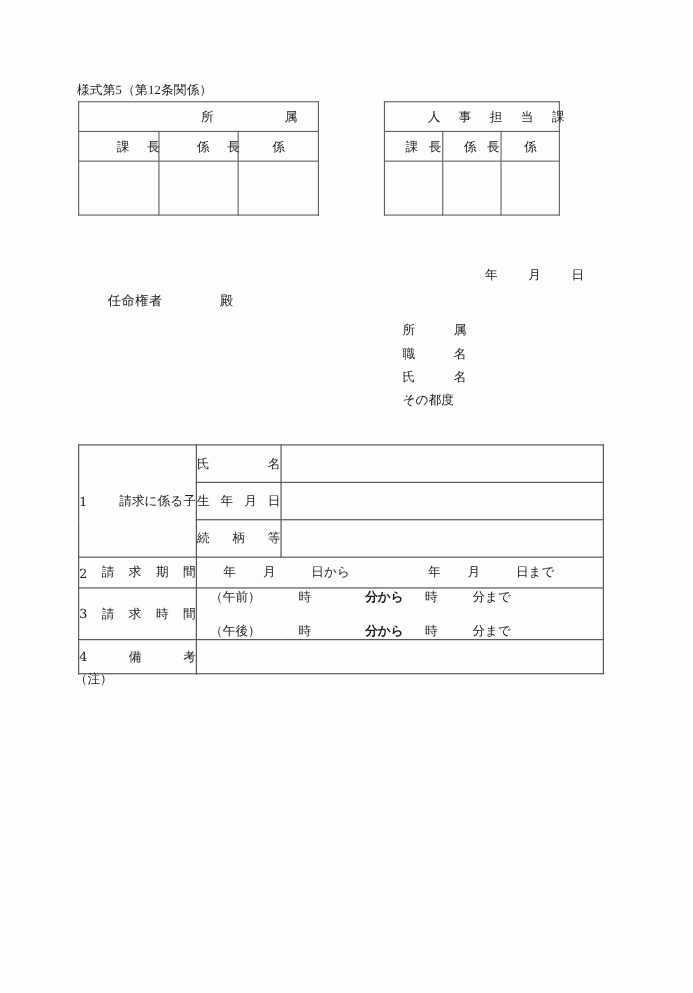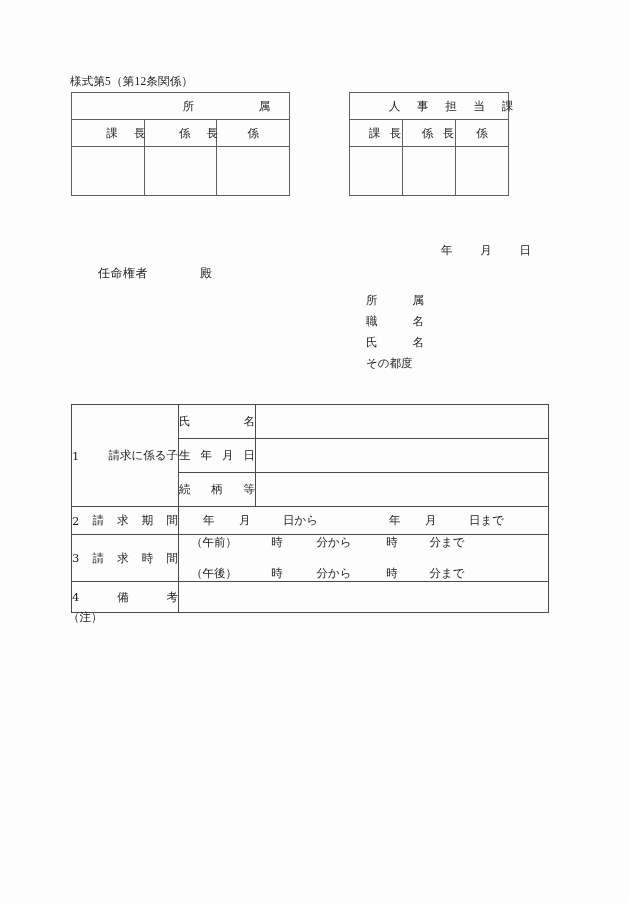--- a/index.html
+++ b/index.html
@@ -189,21 +189,21 @@
     display: flex;
     flex-direction: column;
     justify-content: center;
     gap: 16px;
     padding-left: 12px;
     line-height: 15px;
   }
   .time-line { display: flex; align-items: center; }
   .time-line .ampm  { width: 62px; }
   .time-line .h1    { width: 48px; text-align: center; }
-  .time-line .f1    { width: 66px; text-align: center; }
+  .time-line .f1    { width: 66px; text-align: right; font-weight: bold; }
   .time-line .h2    { width: 50px; text-align: center; }
   .time-line .f2    { width: 60px; text-align: center; }
 
   
   .footnote {
     left: 68px;
     top: 608px;
     width: 500px;
     font-size: 11.5px;
     line-height: 19px;

